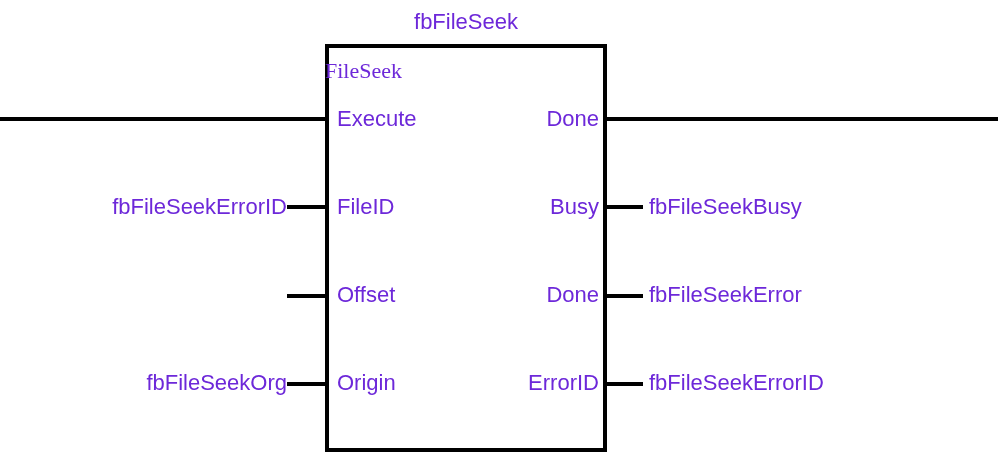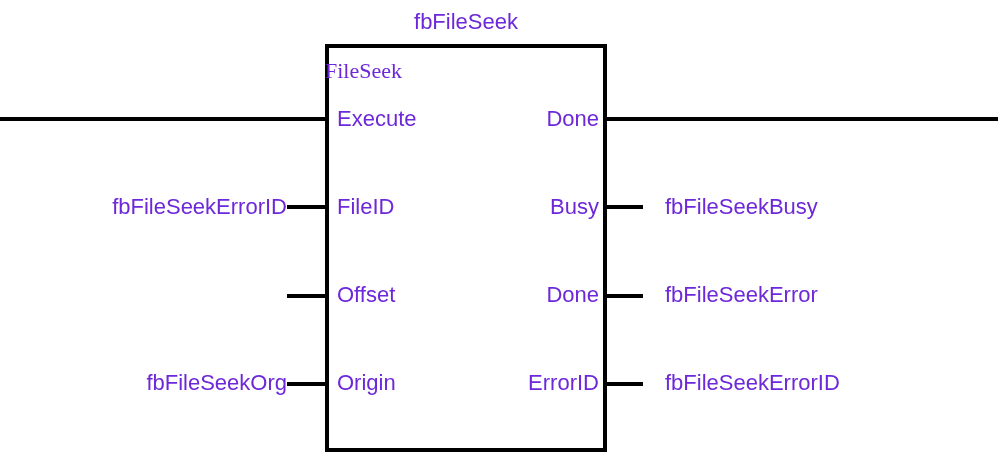--- a/index.html
+++ b/index.html
@@ -32,21 +32,21 @@
     background: #ffffff;
   }
   .block-type {
     left: 325px; top: 49px; width: 282px;
     text-align: left;
     font-family: Liberation Serif, serif;
   }
   .pin-left  { left: 337px; text-align: center; }
   .pin-right { right: 399px; text-align: right; }
   .conn-left  { right: 711px; text-align: right; }
-  .conn-right { left: 649px; text-align: left; margin-left: 16px; }
+  .conn-right { left: 649px; text-align: left; }
   .row1 { top: 97px; }
   .row2 { top: 185px; }
   .row3 { top: 273px; }
   .row4 { top: 361px; }
   .wire {
     position: absolute;
     height: 4px;
     background: #000000;
   }
   .wy1 { top: 117px; }

